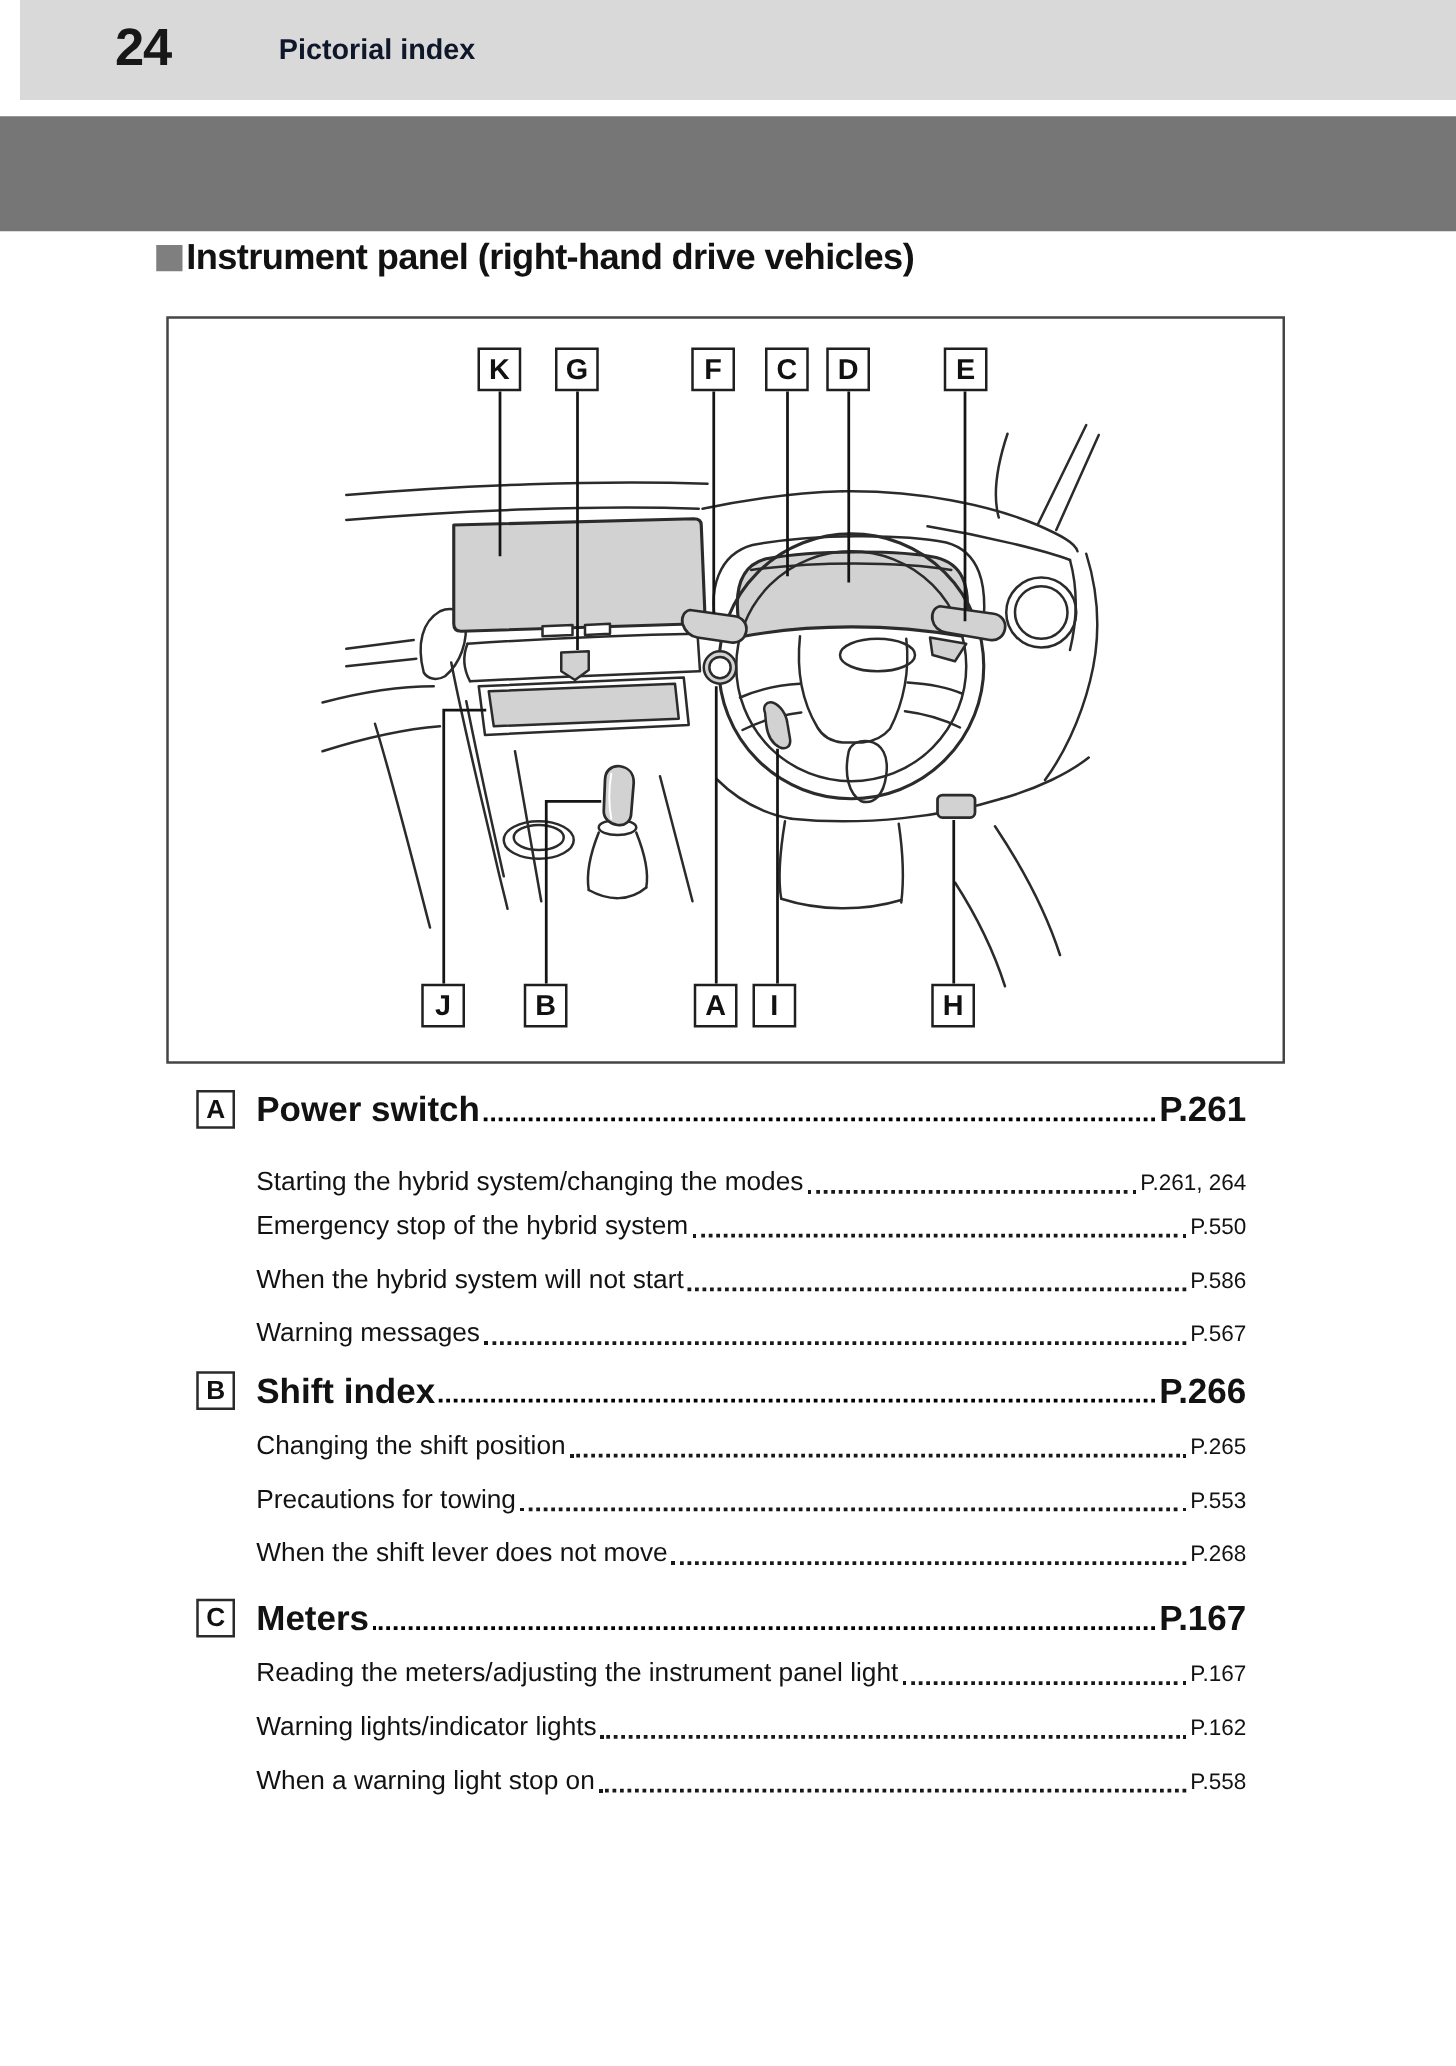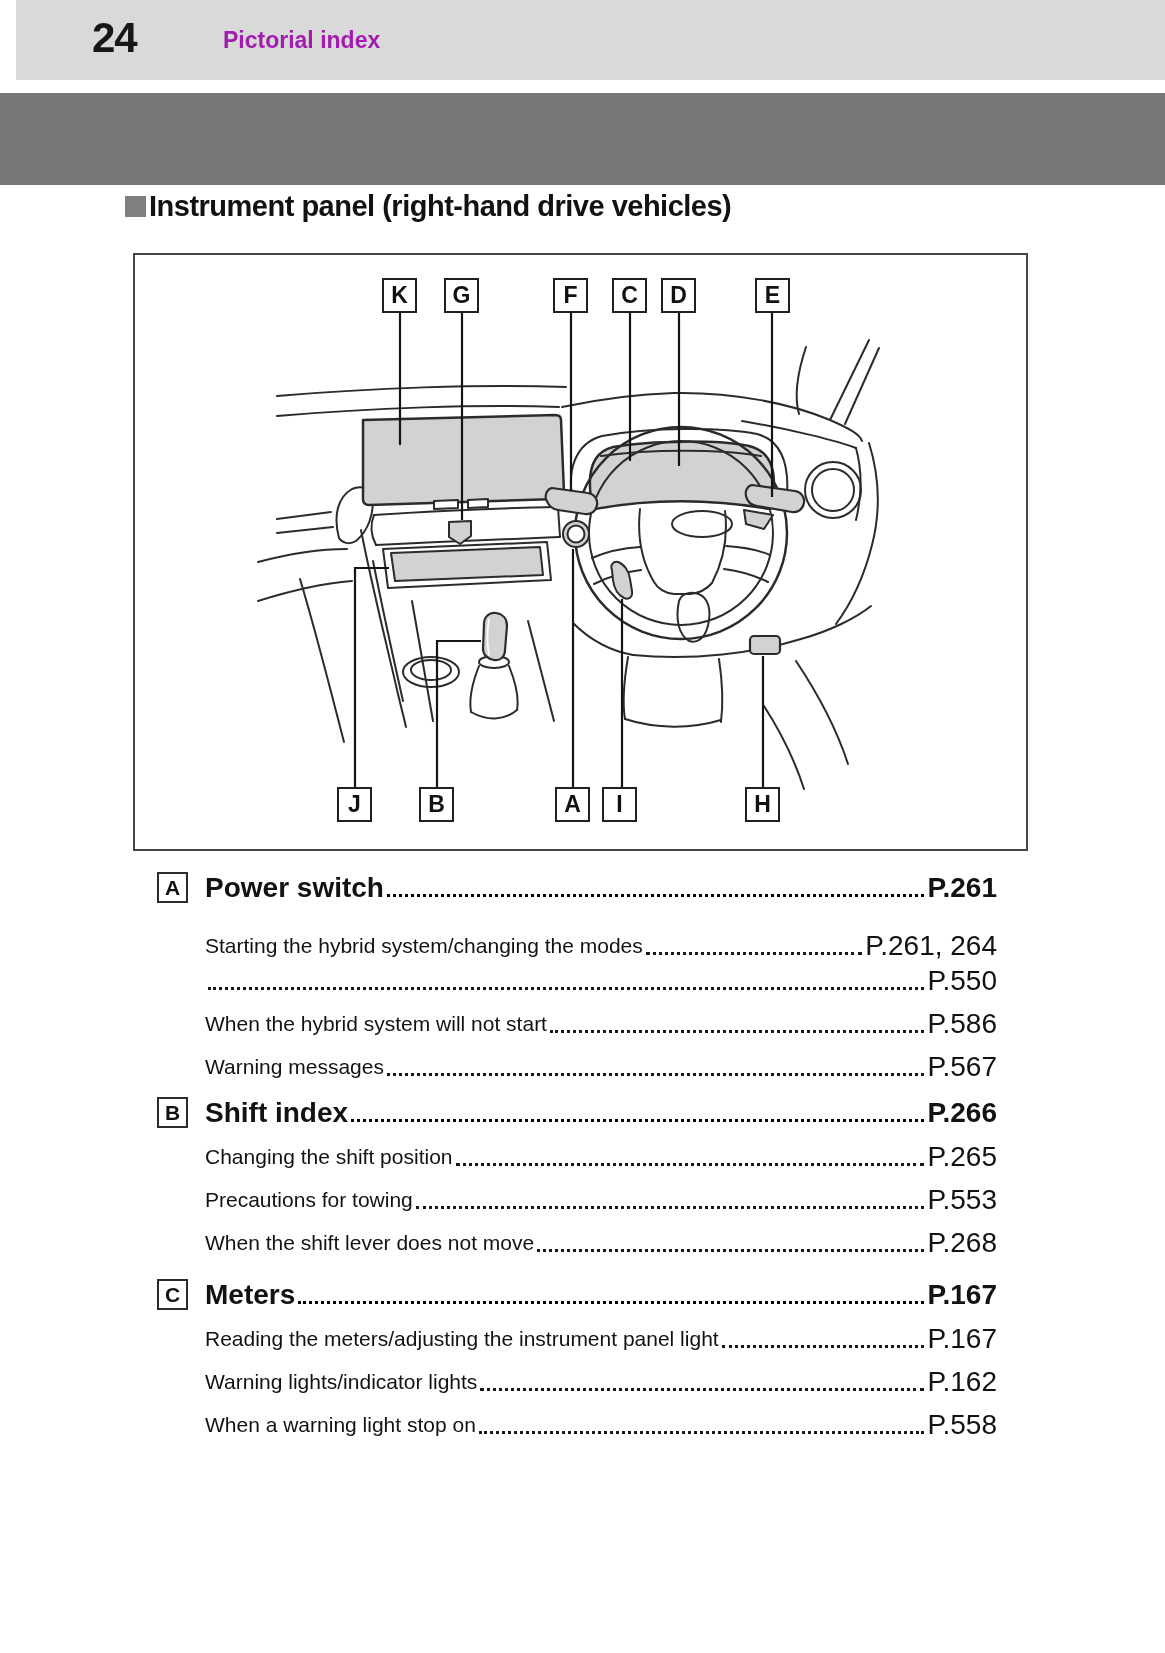--- a/index.html
+++ b/index.html
@@ -20,21 +20,21 @@
     position:absolute;left:16px;top:0;width:1165px;height:80px;
     background:var(--header-bar);
     text-decoration:underline;
   }
   .page-number{
     position:absolute;left:76px;top:50%;transform:translateY(-54%);
     font-size:42px;font-weight:bold;letter-spacing:-1px;color:#171717;
   }
   .header-section-title{
     position:absolute;left:207px;top:50%;transform:translateY(-50%);
-    font-size:23px;font-weight:bold;color:#a21caf;
+    font-size:23px;font-weight:bold;color:#0f172a;
   }
   .divider-band{
     position:absolute;left:0;top:93px;width:1165px;height:92px;
     background:var(--band);
   }
   
   .section-heading{
     position:absolute;left:125px;top:189px;height:34px;
     display:flex;align-items:center;
   }
@@ -63,21 +63,21 @@
   
   .index-list{position:absolute;left:205px;top:0;width:792px;}
   .idx-row{
     position:absolute;left:0;width:792px;height:30px;
     display:flex;align-items:flex-end;
   }
   .idx-row .title{font-size:21px;line-height:30px;white-space:nowrap;}
   .idx-row .dots{
     flex:1;min-width:24px;margin:0 3px;border-bottom:3px dotted #181818;margin-bottom:6px;
   }
-  .idx-row .pageref{font-size:28px;line-height:30px;white-space:nowrap;}
+  .idx-row .pageref{font-size:18px;line-height:30px;white-space:nowrap;}
   .idx-row.main{height:31px;}
   .idx-row.main .title,.idx-row.main .pageref{font-weight:bold;font-size:28px;line-height:31px;}
   .idx-row.main .dots{border-bottom:3.5px dotted #000;margin-bottom:6px;}
   .letterbox{
     position:absolute;left:-48px;top:0;width:31px;height:31px;
     border:2px solid #2b2b2b;background:#fff;
     font-size:21px;font-weight:bold;text-align:center;line-height:27px;color:#111;
   }
   .r-a0{top:872px;} .r-a1{top:931px;} .r-a2{top:966px;} .r-a3{top:1009px;} .r-a4{top:1052px;}
   .r-b0{top:1097px;}.r-b1{top:1142px;}.r-b2{top:1185px;}.r-b3{top:1228px;}
@@ -223,20 +223,21 @@
     <span class="title">Power switch</span>
     <span class="dots"></span>
     <span class="pageref">P.261</span>
   </div>
   <div class="idx-row r-a1">
     <span class="title">Starting the hybrid system/changing the modes</span>
     <span class="dots"></span>
     <span class="pageref">P.261, 264</span>
   </div>
   <div class="idx-row r-a2">
+    <span class="title">Emergency stop of the hybrid system</span>
     <span class="dots"></span>
     <span class="pageref">P.550</span>
   </div>
   <div class="idx-row r-a3">
     <span class="title">When the hybrid system will not start</span>
     <span class="dots"></span>
     <span class="pageref">P.586</span>
   </div>
   <div class="idx-row r-a4">
     <span class="title">Warning messages</span>

